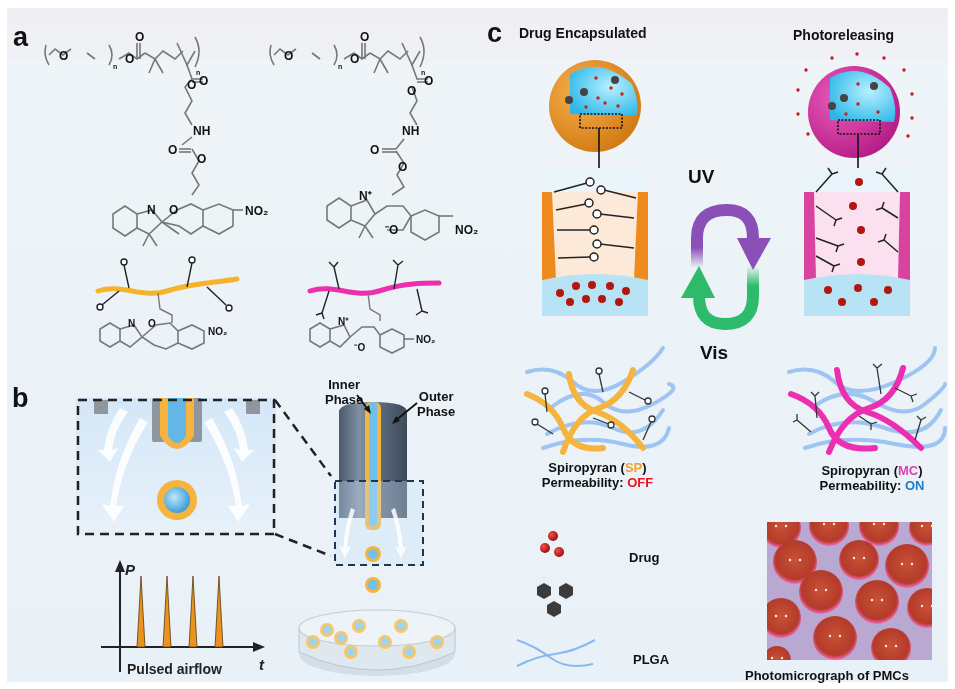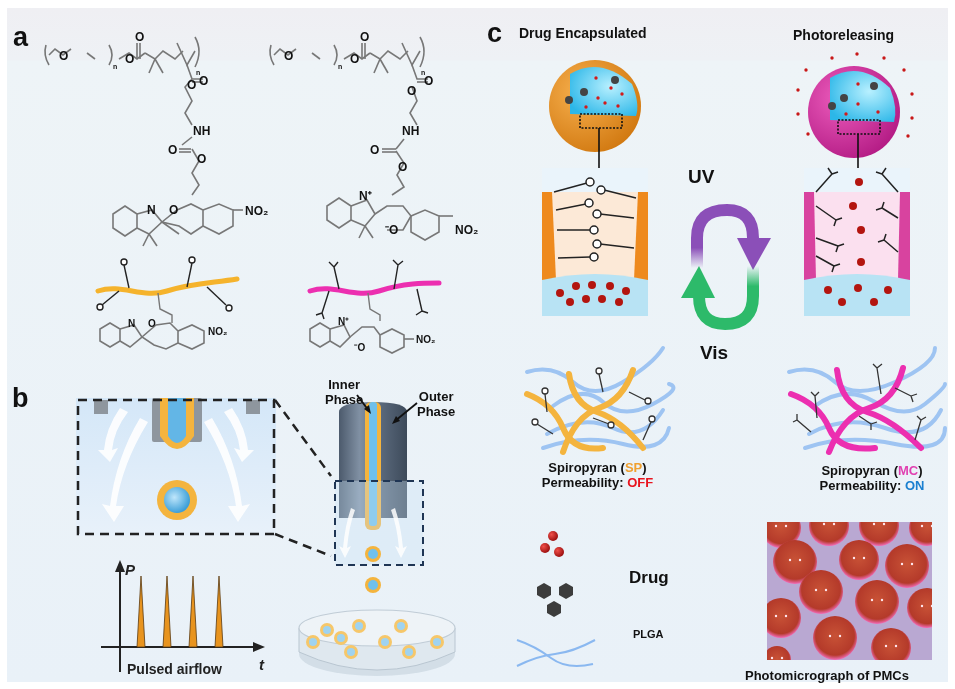--- a/index.html
+++ b/index.html
@@ -492,35 +492,35 @@
     <defs>
         <radialGradient id="redBall" cx="0.35" cy="0.35" r="0.7">
           <stop offset="0" stop-color="#f0504a"></stop>
           <stop offset="1" stop-color="#980c0c"></stop>
         </radialGradient>
       </defs>
     <circle cx="16" cy="6" r="5" fill="url(#redBall)"></circle>
       <circle cx="8" cy="18" r="5" fill="url(#redBall)"></circle>
       <circle cx="22" cy="22" r="5" fill="url(#redBall)"></circle>
   </svg>
-  <div class="lbl" style="left:622px;top:560px;font-size:17px;">Drug</div>
+  <div class="lbl" style="left:622px;top:543px;font-size:13px;">Drug</div>
 
   <svg style="left:527px;top:573px;" width="44" height="40">
     <g fill="#3c3c3c">
       <polygon points="10,2 17,6 17,14 10,18 3,14 3,6"></polygon>
       <polygon points="32,2 39,6 39,14 32,18 25,14 25,6"></polygon>
       <polygon points="20,20 27,24 27,32 20,36 13,32 13,24"></polygon>
     </g>
   </svg>
 
   <svg style="left:508px;top:628px;" width="85" height="36">
     <path d="M2 4 Q20 10 36 22 T78 28" stroke="#8ab8f0" stroke-width="2" fill="none"></path>
     <path d="M2 30 Q22 20 40 18 T80 4" stroke="#8ab8f0" stroke-width="2" fill="none"></path>
   </svg>
-  <div class="lbl" style="left:626px;top:620px;font-size:11px;">PLGA</div>
+  <div class="lbl" style="left:626px;top:645px;font-size:13px;">PLGA</div>
 
   <svg id="photo" style="left:760px;top:514px;" width="165" height="140">
     <defs>
       <radialGradient id="bead" cx="0.5" cy="0.45" r="0.55">
         <stop offset="0" stop-color="#c85236"></stop>
           <stop offset="0.8" stop-color="#b43a2a"></stop>
           <stop offset="1" stop-color="#f46dbb"></stop>
       </radialGradient>
       <clipPath id="photoClip">
           <rect x="0" y="0" width="165" height="138"></rect>

